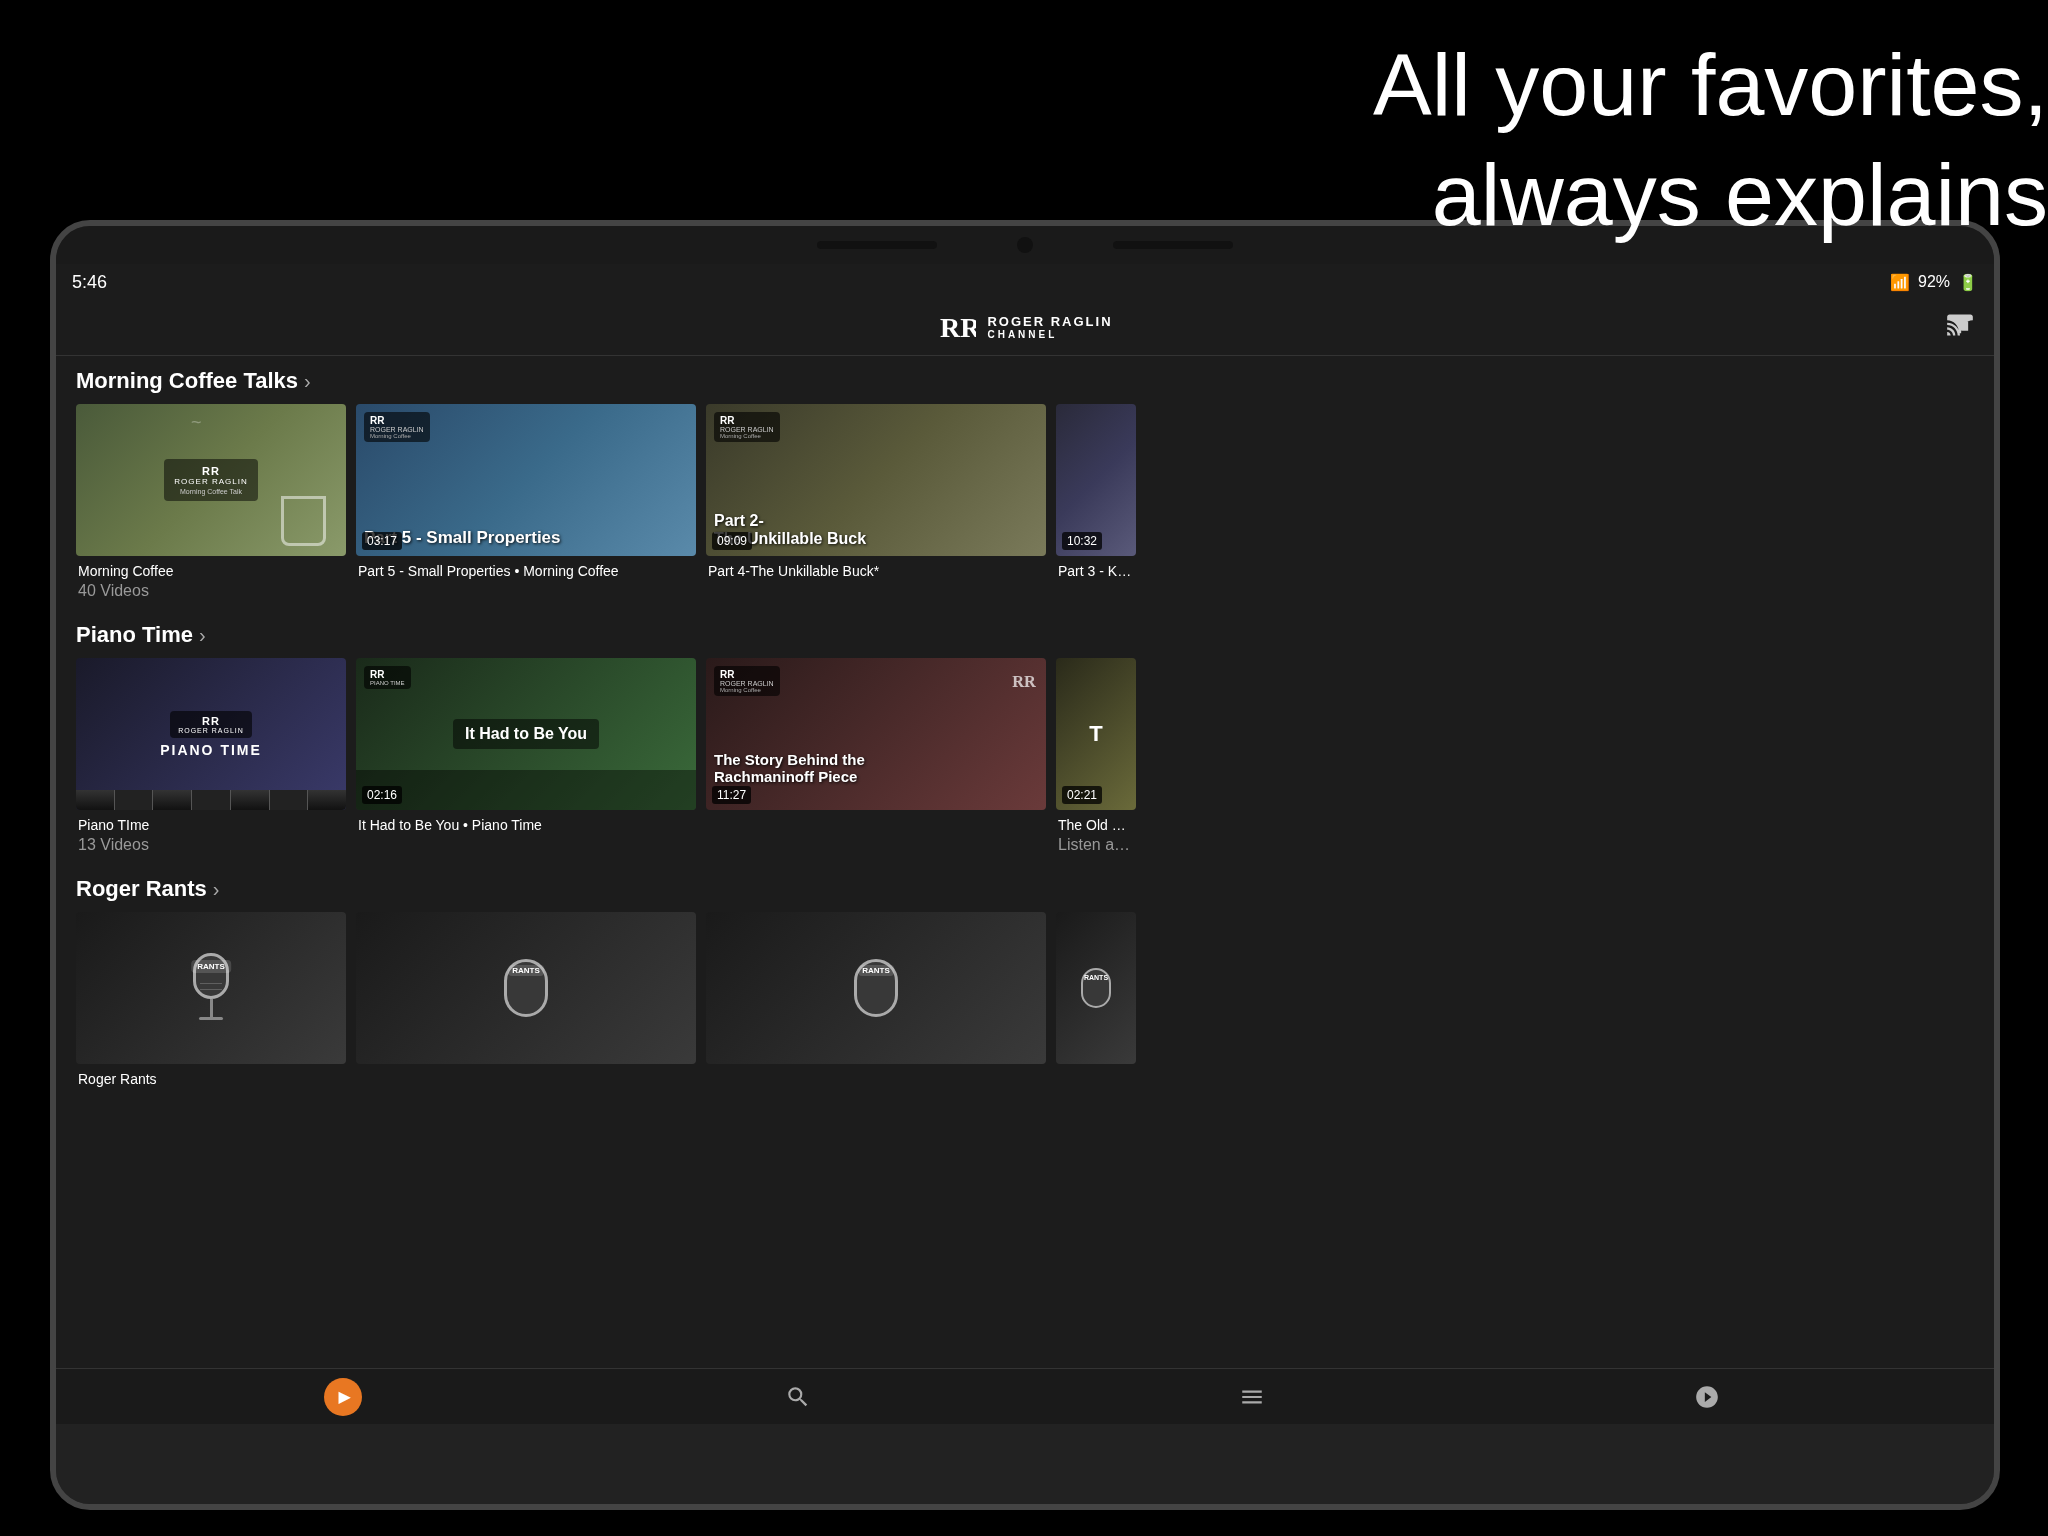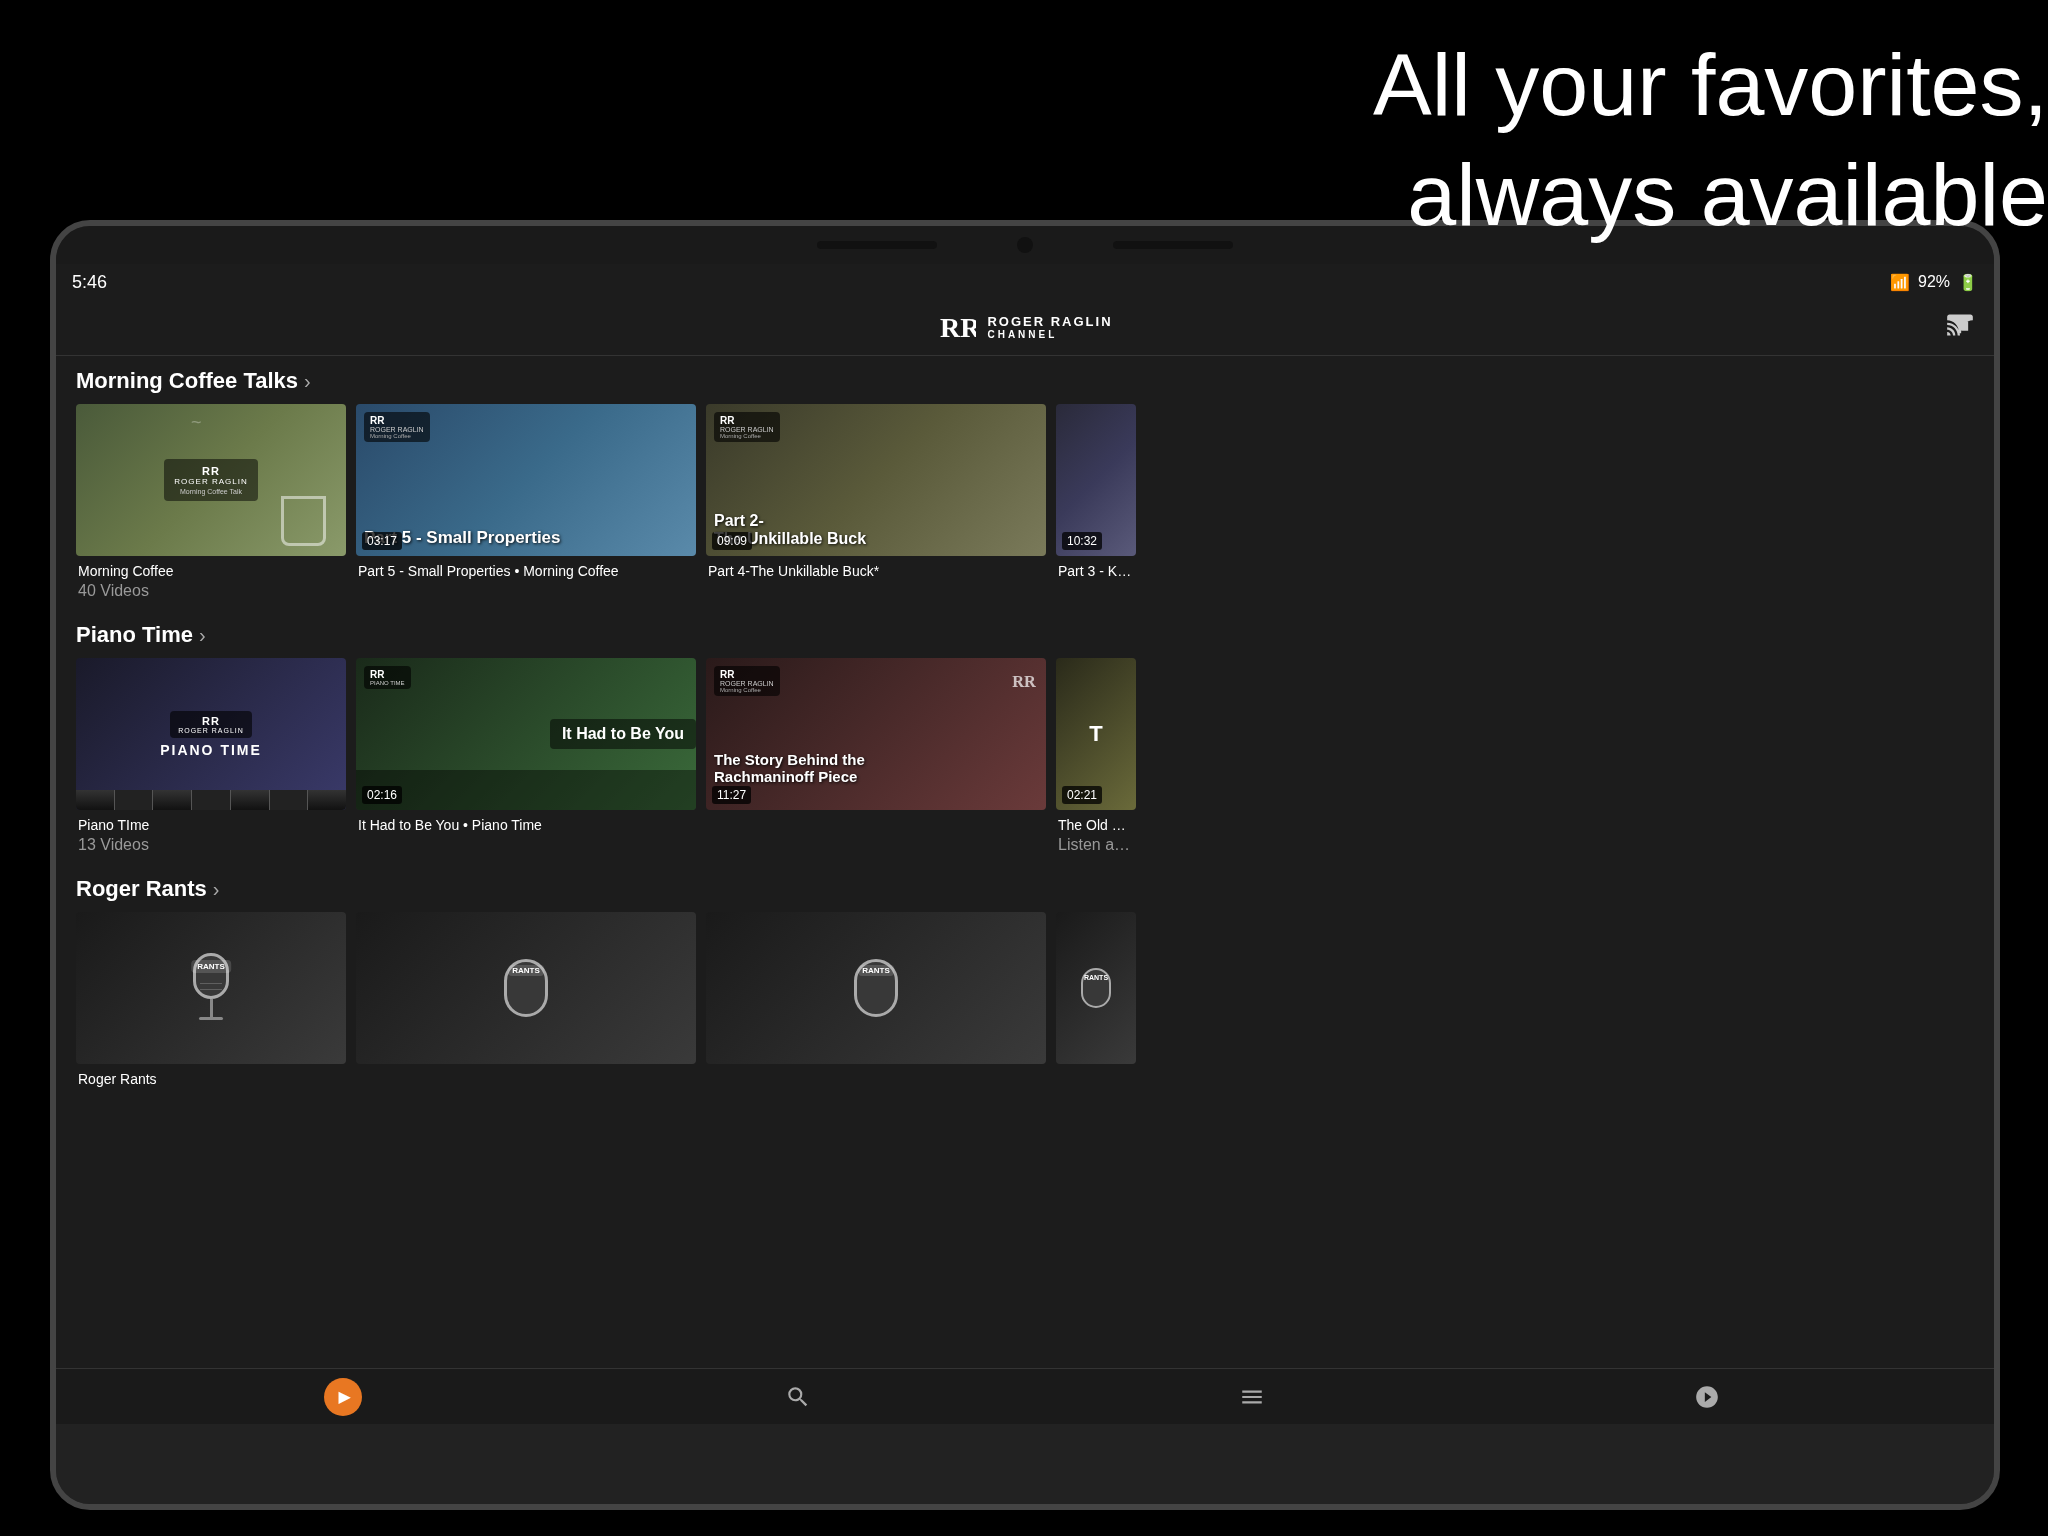--- a/index.html
+++ b/index.html
@@ -275,21 +275,21 @@
       width: 80px;
       overflow: hidden;
     }
   </style>
 </head>
 <body>
 
 <div class="hero-text">
   <h1>
     <span>All your favorites,</span><br>
-    <span>always available</span>
+    <span>always explains</span>
   </h1>
 </div>
 
 <div class="tablet-frame">
   <div class="tablet-top-bar">
     <div class="speaker"></div>
     <div class="camera"></div>
     <div class="speaker"></div>
   </div>
 
@@ -427,21 +427,21 @@
               <div class="video-sub">13 Videos</div>
             </div>
           </div>
 
           <div class="video-card wide">
             <div class="video-thumb thumb-piano2">
               <div style="position:absolute;top:8px;left:8px;background:rgba(0,0,0,0.6);border-radius:4px;padding:3px 6px;">
                 <div style="color:#fff;font-size:10px;font-weight:900;">RR</div>
                 <div style="color:#ccc;font-size:6px;">PIANO TIME</div>
               </div>
-              <div style="position:absolute;inset:0;display:flex;align-items:center;justify-content:flex-end;">
+              <div style="position:absolute;inset:0;display:flex;align-items:center;justify-content:center;">
                 <div style="background:rgba(0,0,0,0.5);border-radius:4px;padding:6px 12px;">
                   <div style="color:#fff;font-size:16px;font-weight:600;">It Had to Be You</div>
                 </div>
               </div>
 
               <div style="position:absolute;bottom:0;left:0;right:0;height:40px;background:rgba(0,0,0,0.4);"></div>
               <div class="thumb-label">02:16</div>
             </div>
             <div class="video-info">
               <div class="video-title">It Had to Be You • Piano Time</div>

